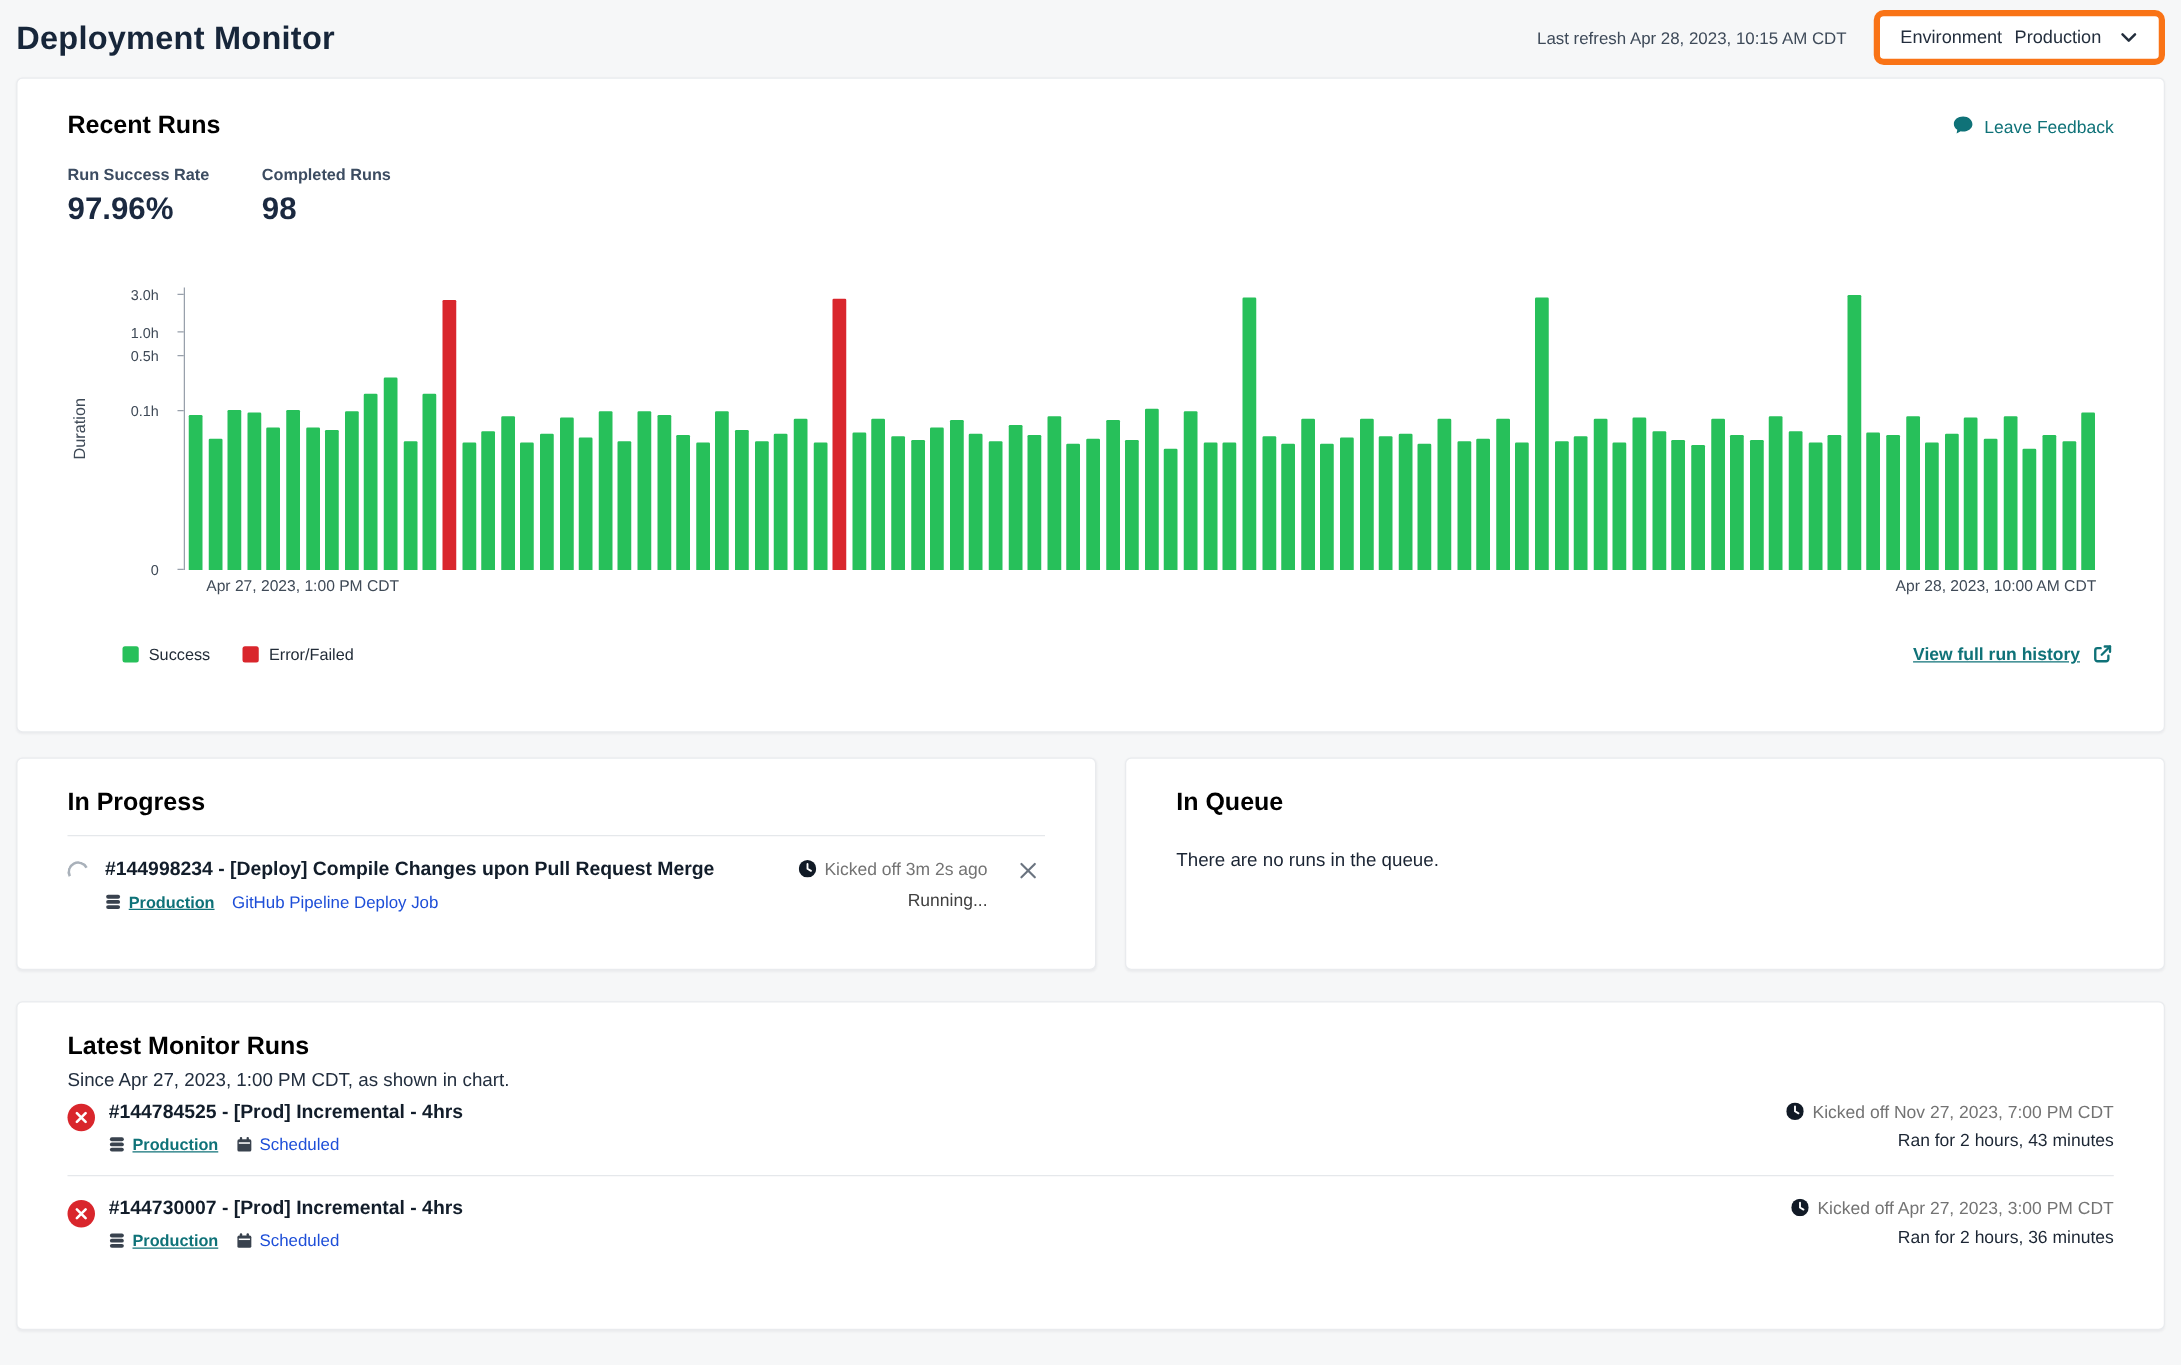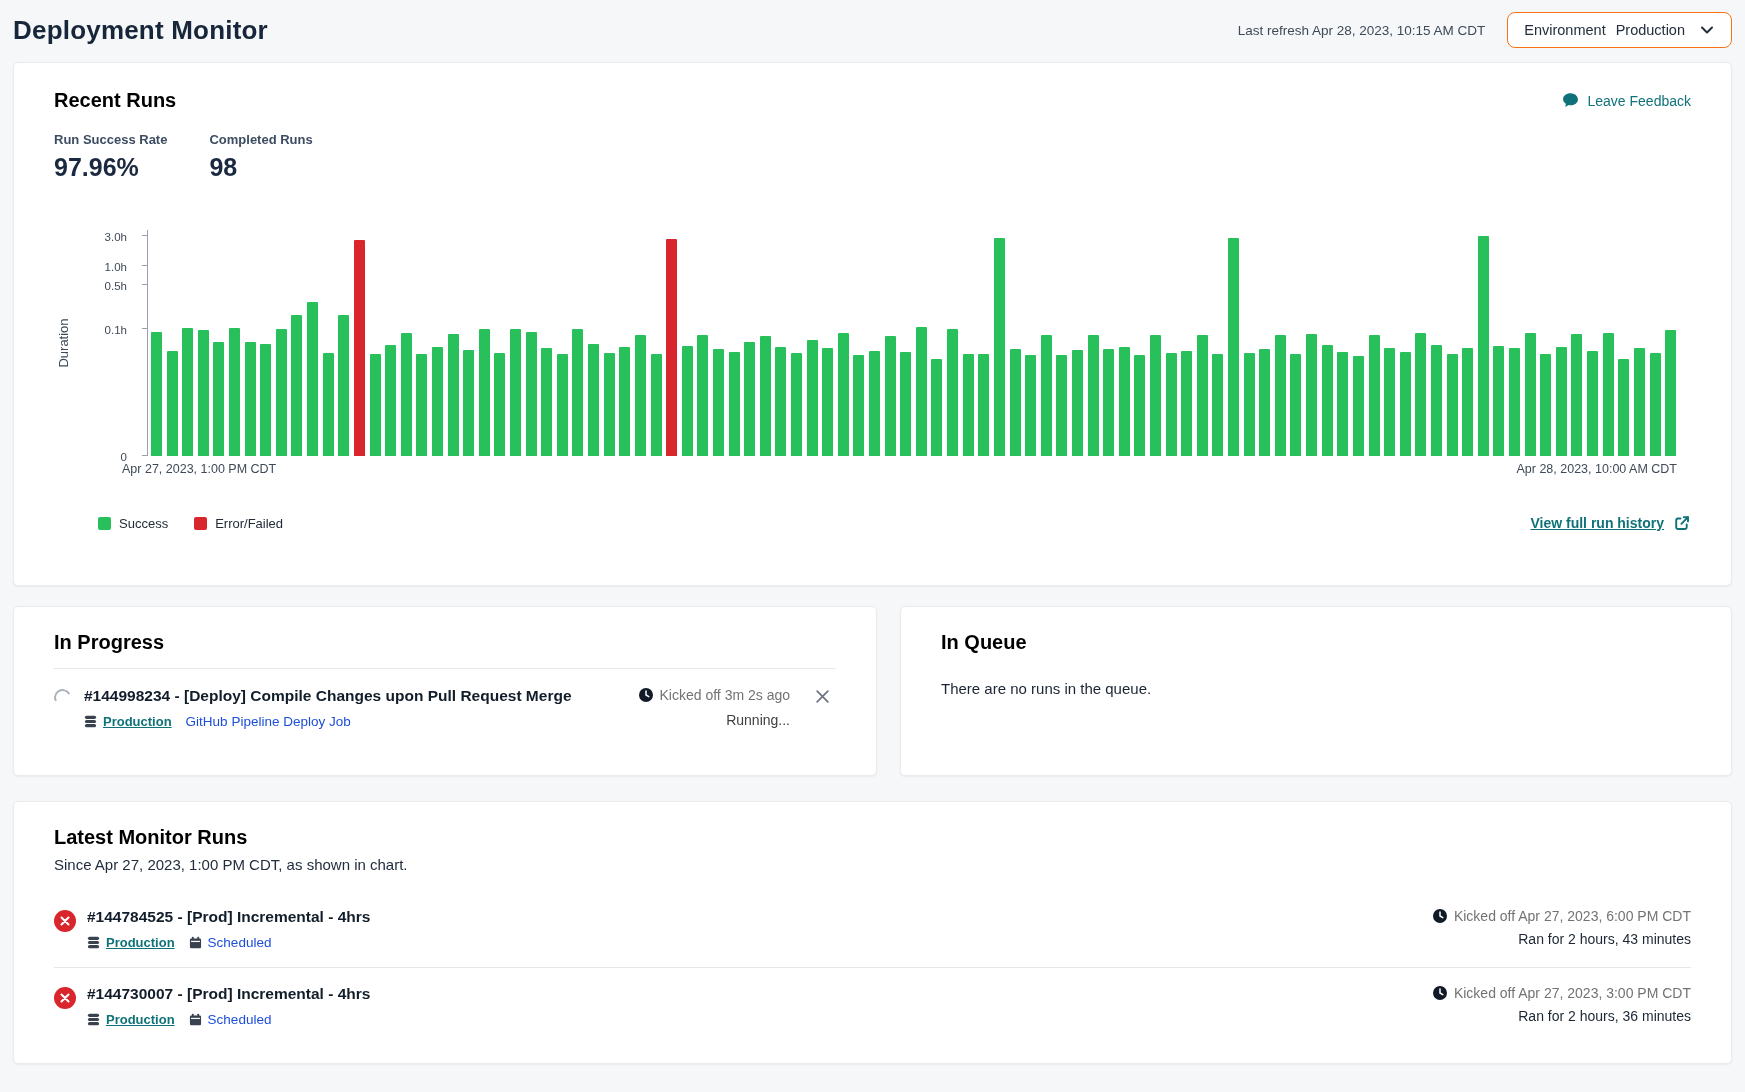--- a/index.html
+++ b/index.html
@@ -12,21 +12,21 @@
   }
   .page { padding: 0 13px 13px 13px; }
 
   
   .topbar { display: flex; align-items: center; justify-content: space-between; padding: 12px 0 14px 0; height: 62px; }
   .page-title { font-size: 26px; font-weight: 700; color: #17263a; letter-spacing: .2px; }
   .topbar-right { display: flex; align-items: center; gap: 22px; }
   .last-refresh { font-size: 13.5px; color: #3e4a59; }
   .env-select {
     display: flex; align-items: center; gap: 10px;
-    background: #fff; border: 1px solid #f97316; border-radius: 8px;
+    background: #fff; border: 5px solid #f97316; border-radius: 8px;
     padding: 9px 16px; font-size: 14.5px; color: #232e3d; cursor: pointer;
   }
   .env-select .env-label { color: #232e3d; }
   .env-select .env-value { color: #232e3d; }
   .env-select svg { margin-left: 4px; }
 
   
   .card {
     background: #fff; border: 1px solid #e9ebee; border-radius: 5px;
     box-shadow: 0 1px 2px rgba(16,24,40,.05);
@@ -46,21 +46,21 @@
   .chart-gutter { position: relative; width: 93px; flex: none; }
   .y-axis-label {
     position: absolute; left: 2px; top: 50%; transform: translateY(-50%) rotate(180deg);
     writing-mode: vertical-rl; font-size: 13px; color: #3f4a57;
   }
   .y-tick { position: absolute; right: 20px; font-size: 11.5px; color: #3f4a57; white-space: nowrap; }
   .y-tickmark { position: absolute; right: 0; width: 5px; height: 1px; background: #98a0ab; }
   .plot { position: relative; flex: 1; height: 226px; border-left: 1px solid #98a0ab; margin-right: 14px; }
   .bars { display: flex; justify-content: space-between; align-items: flex-end; height: 100%; padding-left: 3px; }
   .bar { width: 11px; border-radius: 1px 1px 0 0; }
-  .chart-lower { display: flex; justify-content: space-between; margin: 6px 14px 0 68px; }
+  .chart-lower { display: flex; justify-content: space-between; margin: 6px 14px 0 111px; }
   .x-tick-label { font-size: 12.5px; color: #3f4a57; }
 
   .chart-footer { display: flex; align-items: center; justify-content: space-between; margin-top: 38px; }
   .legend { display: flex; align-items: center; gap: 26px; margin-left: 44px; }
   .legend-item { display: flex; align-items: center; gap: 8px; font-size: 13px; color: #222c38; }
   .legend-swatch { width: 13px; height: 13px; border-radius: 2px; }
   .history-link { display: flex; align-items: center; gap: 9px; cursor: pointer; }
   .history-link span { font-size: 14px; font-weight: 600; color: #0f7278; text-decoration: underline; }
 
   
@@ -85,21 +85,21 @@
   .run-right { text-align: right; flex: none; }
   .kicked-line { display: flex; align-items: center; gap: 7px; justify-content: flex-end; font-size: 14px; color: #737373; }
   .status-line { font-size: 14px; color: #404040; margin-top: 9px; }
   .close-col { width: 46px; flex: none; display: flex; justify-content: flex-end; padding: 2px 6px 0 0; }
   .close-btn { cursor: pointer; line-height: 0; }
   .queue-empty { font-size: 15px; color: #1a2433; margin-top: 26px; }
 
   
   .failed-card { margin-top: 25px; padding: 24px 40px 28px 40px; min-height: 263px; }
   .failed-subtitle { font-size: 15px; color: #222e3e; margin-top: 7px; }
-  .failed-rows { margin-top: 35px; }
+  .failed-rows { margin-top: 8px; }
   .failed-row { display: flex; align-items: flex-start; }
   .fail-icon-col { width: 33px; flex: none; padding-top: 2px; }
   .fail-badge {
     width: 22px; height: 22px; border-radius: 50%; background: #d9262c;
     display: flex; align-items: center; justify-content: center;
   }
   .failed-right { text-align: right; flex: none; }
   .ran-for { font-size: 14px; color: #1c2634; margin-top: 7px; }
   .row-divider { border: none; border-top: 1px solid #e5e8eb; margin: 17px 0; }
 </style>
@@ -388,21 +388,21 @@
           </div>
         </div>
         <div class="failed-right">
           <div class="kicked-line">
             <span style="line-height:0">
               <svg width="14" height="14" viewBox="0 0 14 14">
                   <circle cx="7" cy="7" r="7" fill="#111a26"></circle>
                   <path d="M7 3.1V7l2.8 1.7" stroke="#fff" stroke-width="1.5" fill="none" stroke-linecap="round"></path>
                 </svg>
             </span>
-            <span>Kicked off Apr 27, 2023, 6:00 PM CDT</span>
+            <span>Kicked off Nov 27, 2023, 7:00 PM CDT</span>
           </div>
           <div class="ran-for">Ran for 2 hours, 43 minutes</div>
         </div>
       </div>
 
       <hr class="row-divider">
 
       <div class="failed-row">
         <div class="fail-icon-col">
           <div class="fail-badge">

